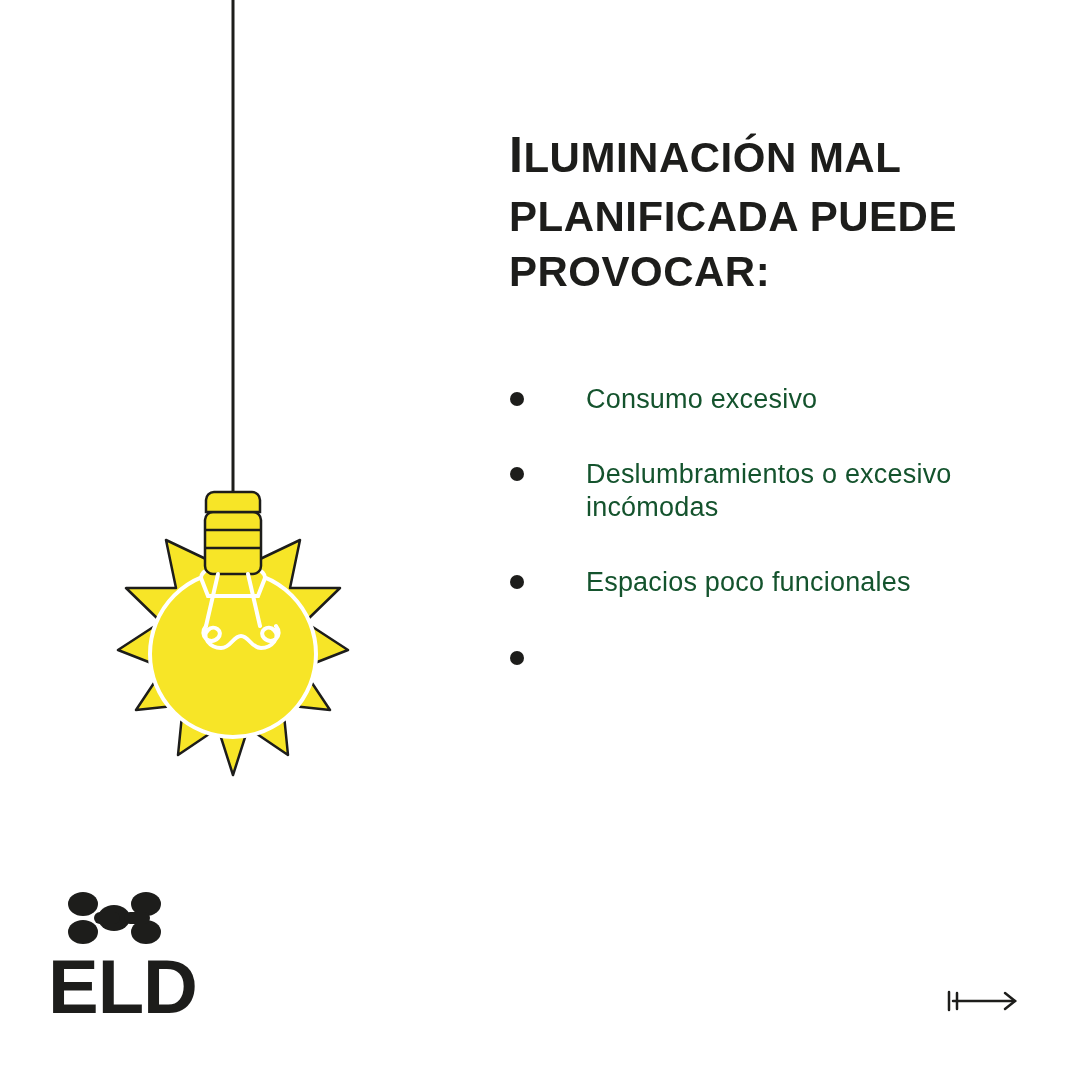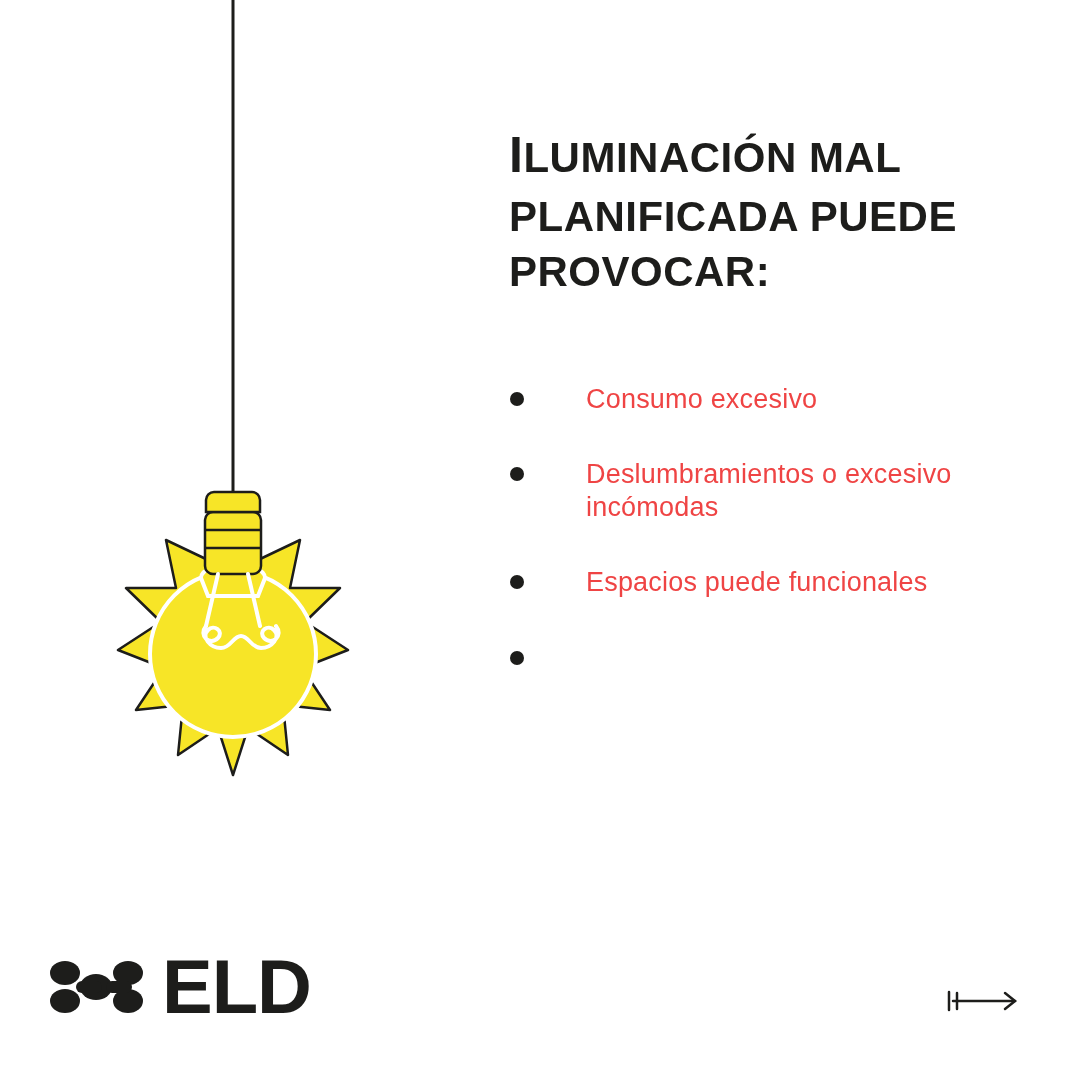--- a/index.html
+++ b/index.html
@@ -68,32 +68,33 @@
     height: 14px;
     border-radius: 50%;
     background: #1d1d1b;
     margin-top: 9px;
     margin-right: 62px;
   }
   #bullets li .txt {
     font-family: "Liberation Sans", sans-serif;
     font-size: 27px;
     line-height: 1.2;
-    color: #ef4444;
+    color: #14532d;
     letter-spacing: 0.2px;
     max-width: 400px;
   }
 
   
   #logo {
     position: absolute;
     left: 48px;
     bottom: 55px;
     display: flex;
     align-items: center;
+    flex-direction: column;
   }
   #logo .mark {
     width: 104px;
     height: 62px;
     margin-right: 10px;
   }
   #logo .wordmark {
     font-family: "Liberation Sans", sans-serif;
     font-weight: bold;
     font-size: 76px;
@@ -150,21 +151,21 @@
     <li>
       <span class="dot"></span>
       <span class="txt">Consumo excesivo</span>
     </li>
     <li>
       <span class="dot"></span>
       <span class="txt">Deslumbramientos o excesivo incómodas</span>
     </li>
     <li>
       <span class="dot"></span>
-      <span class="txt">Espacios puede funcionales</span>
+      <span class="txt">Espacios poco funcionales</span>
     </li>
     <li>
       <span class="dot"></span>
     </li>
   </ul>
 
 </div>
 
 <div id="logo">
   <svg class="mark" viewBox="0 0 104 62" xmlns="http://www.w3.org/2000/svg">

